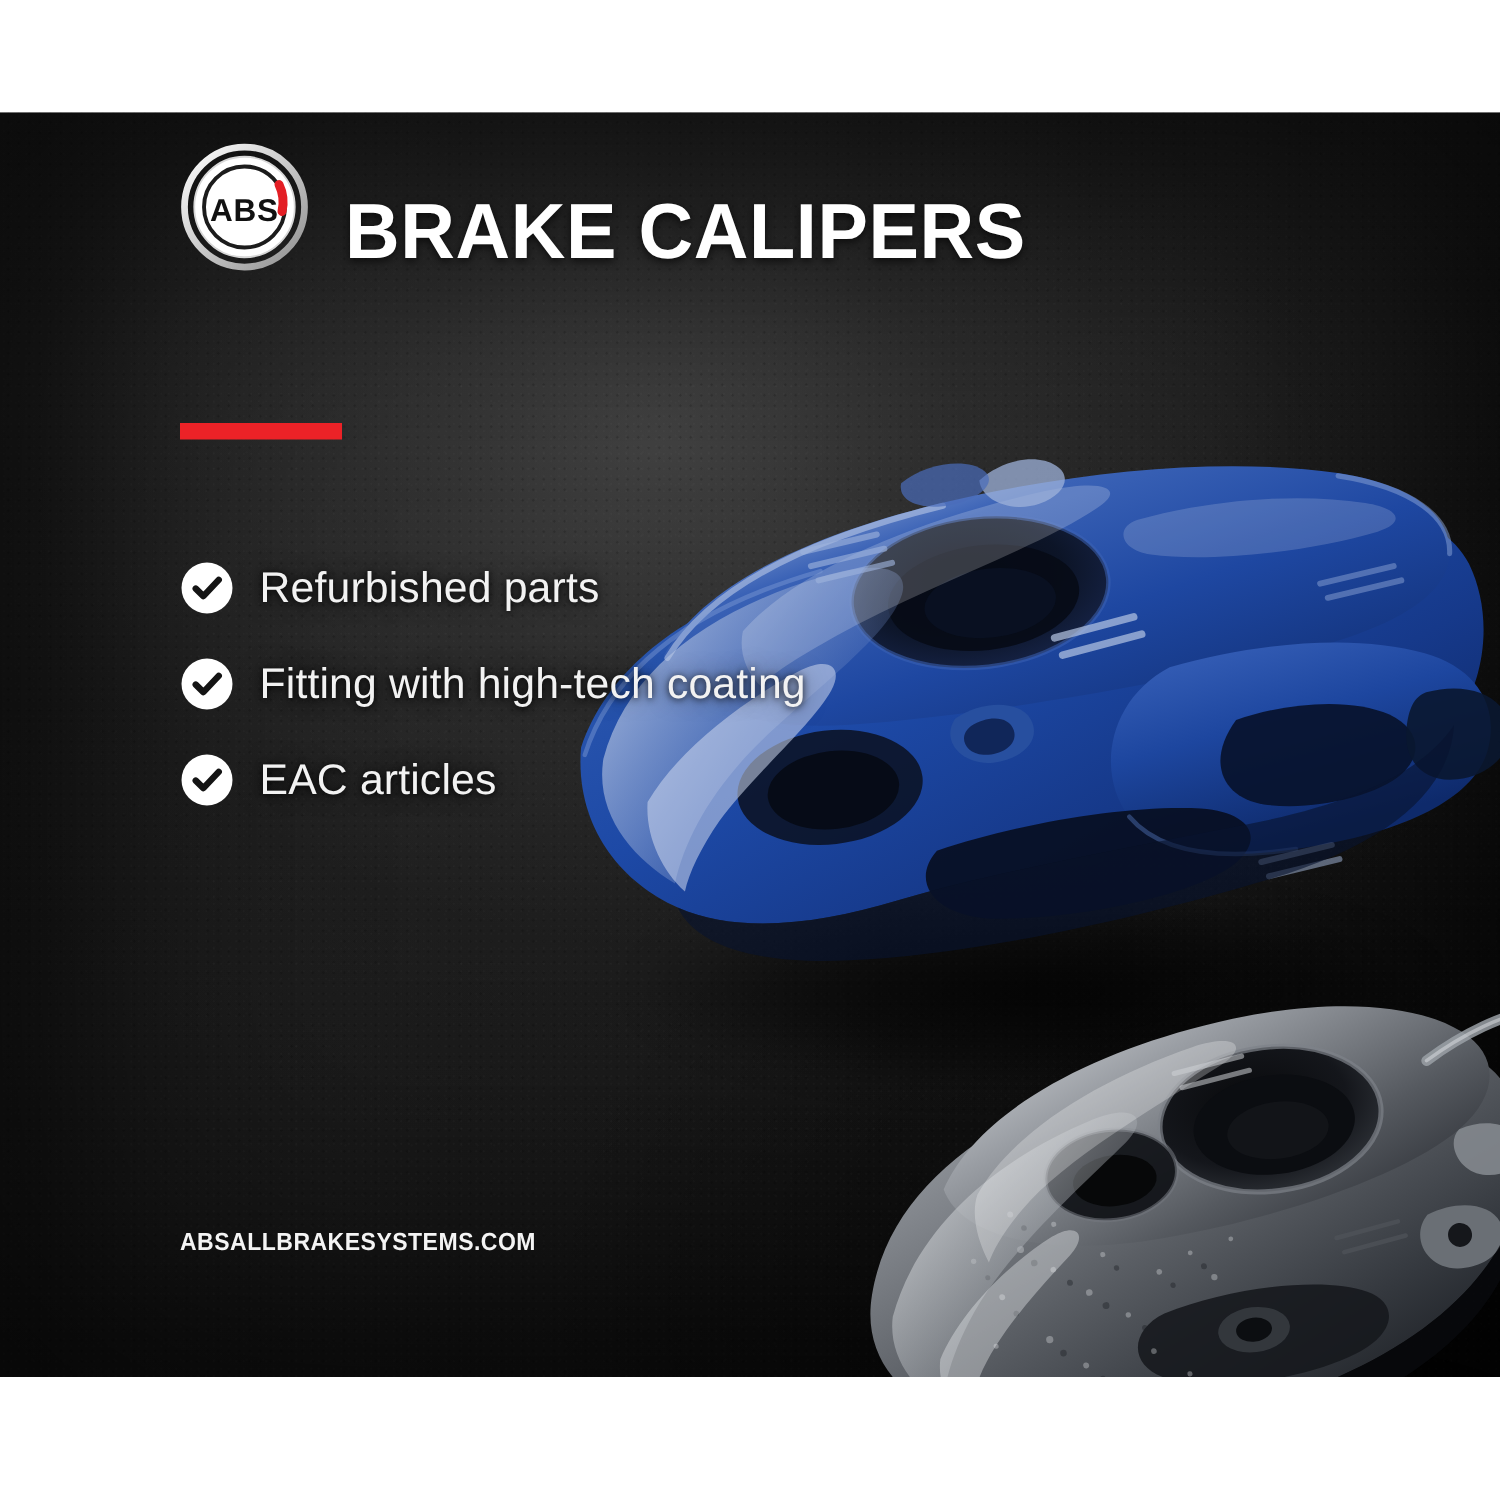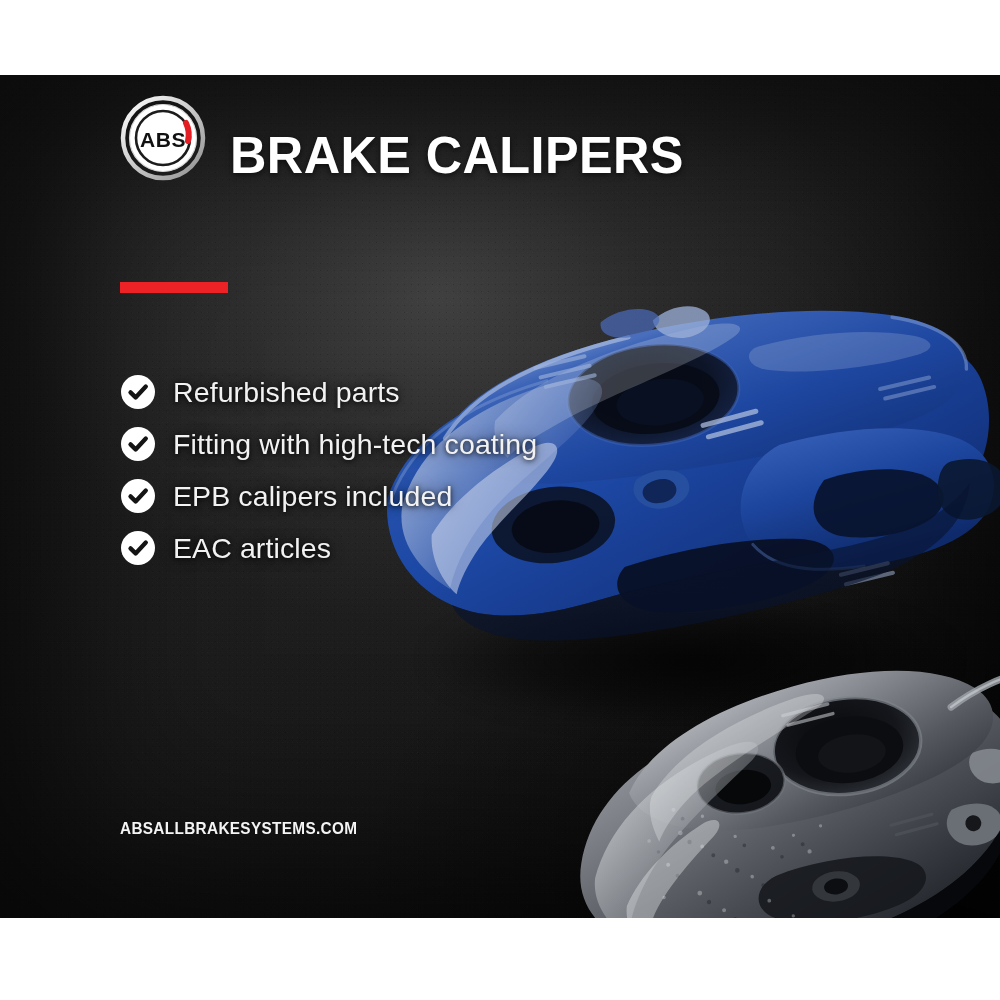--- a/index.html
+++ b/index.html
@@ -114,21 +114,21 @@
   }
 
   
   .features {
     position: absolute;
     left: 120px;
     top: 374px;
     z-index: 40;
     display: flex;
     flex-direction: column;
-    gap: 16px;
+    gap: 28px;
   }
   .feature {
     display: flex;
     align-items: center;
     gap: 17px;
     height: 36px;
   }
   .check {
     width: 36px;
     height: 36px;
@@ -515,29 +515,20 @@
     <div class="feature">
       <span class="check">
         <svg viewBox="0 0 36 36" xmlns="http://www.w3.org/2000/svg">
           <circle cx="18" cy="18" r="17" fill="#ffffff"></circle>
           <path d="M10.5,18.4 L15.6,23.4 L25.8,12.6" fill="none" stroke="#141414" stroke-width="4.3" stroke-linecap="round" stroke-linejoin="round"></path>
         </svg>
       </span>
       <span class="feature-label">Fitting with high-tech coating</span>
     </div>
 
-    <div class="feature">
-      <span class="check">
-        <svg viewBox="0 0 36 36" xmlns="http://www.w3.org/2000/svg">
-          <circle cx="18" cy="18" r="17" fill="#ffffff"></circle>
-          <path d="M10.5,18.4 L15.6,23.4 L25.8,12.6" fill="none" stroke="#141414" stroke-width="4.3" stroke-linecap="round" stroke-linejoin="round"></path>
-        </svg>
-      </span>
-      <span class="feature-label">EPB calipers included</span>
-    </div>
 
 
     <div class="feature">
       <span class="check">
         <svg viewBox="0 0 36 36" xmlns="http://www.w3.org/2000/svg">
           <circle cx="18" cy="18" r="17" fill="#ffffff"></circle>
           <path d="M10.5,18.4 L15.6,23.4 L25.8,12.6" fill="none" stroke="#141414" stroke-width="4.3" stroke-linecap="round" stroke-linejoin="round"></path>
         </svg>
       </span>
       <span class="feature-label">EAC articles</span>

